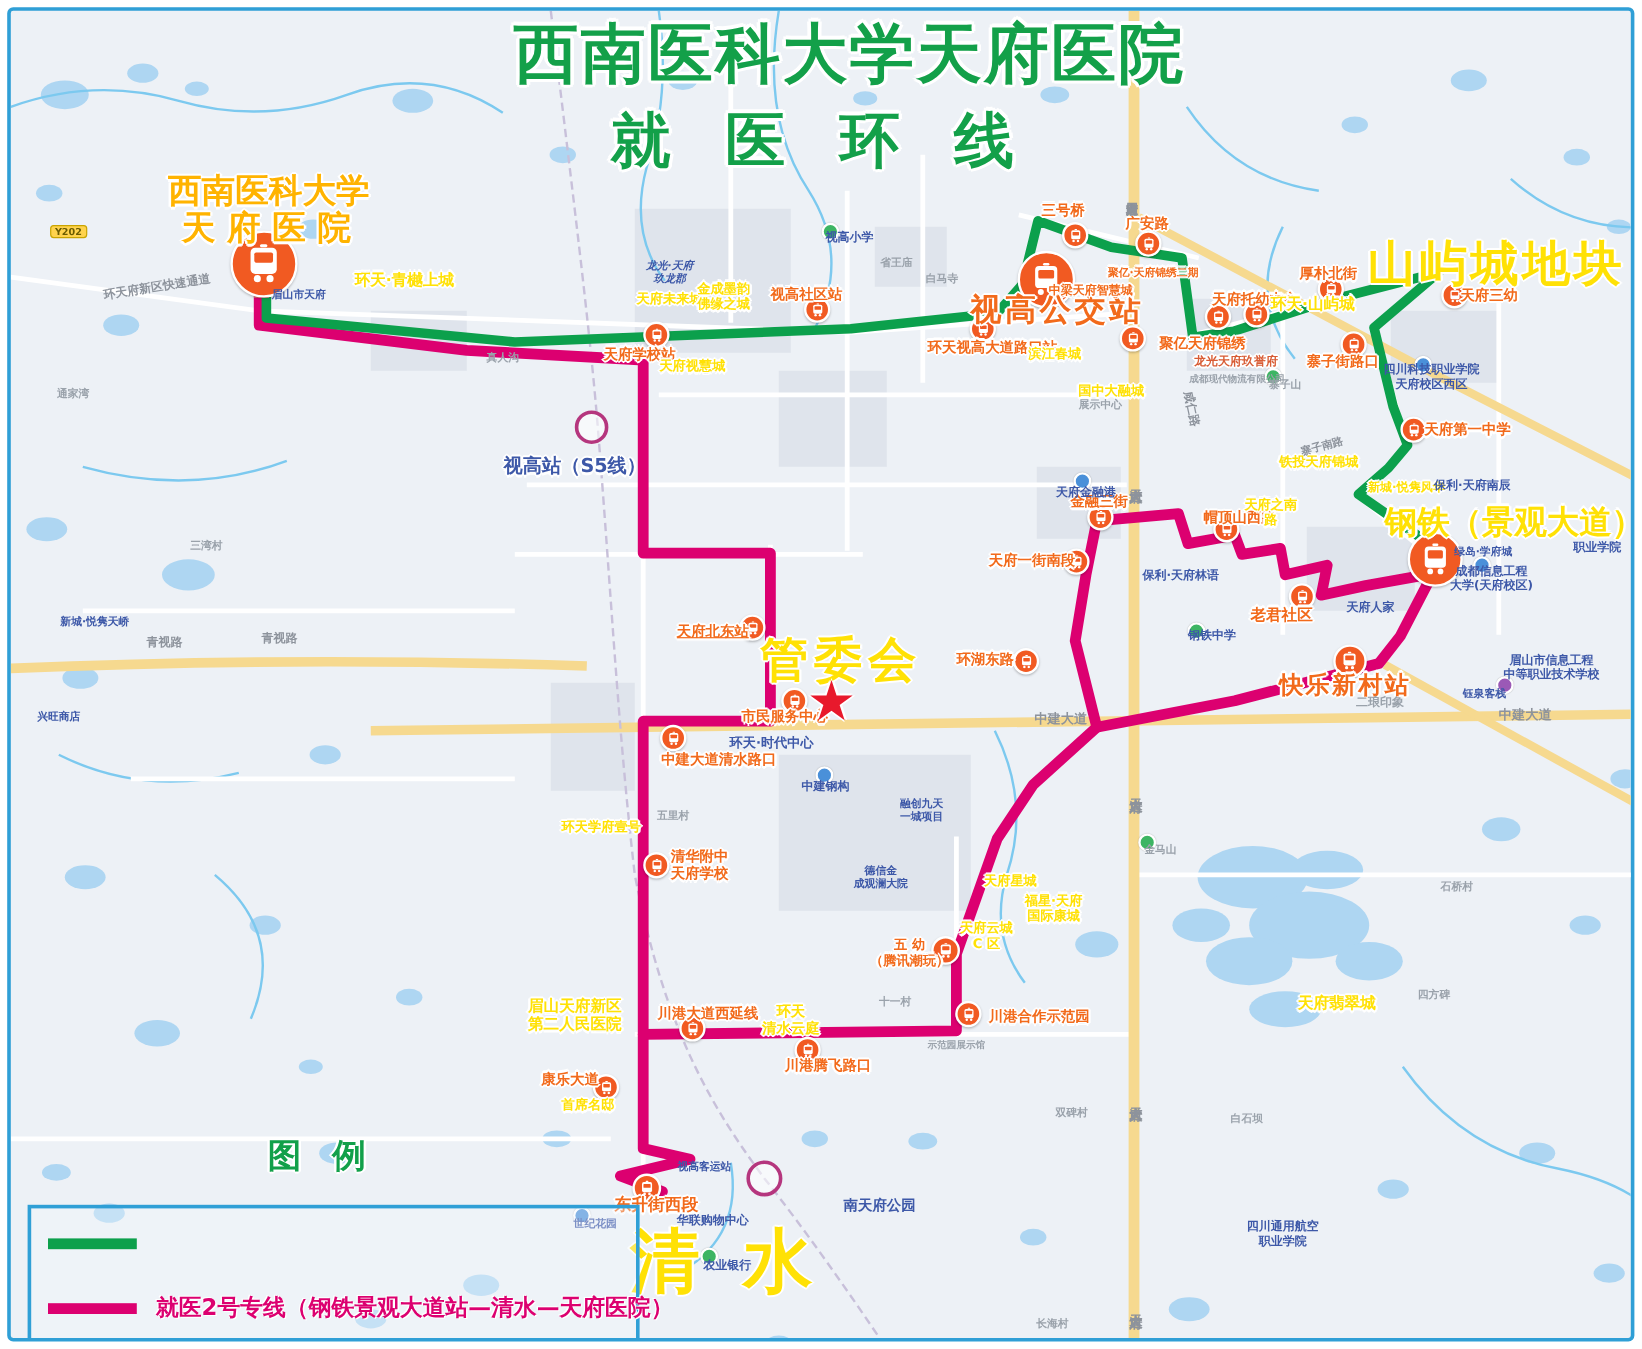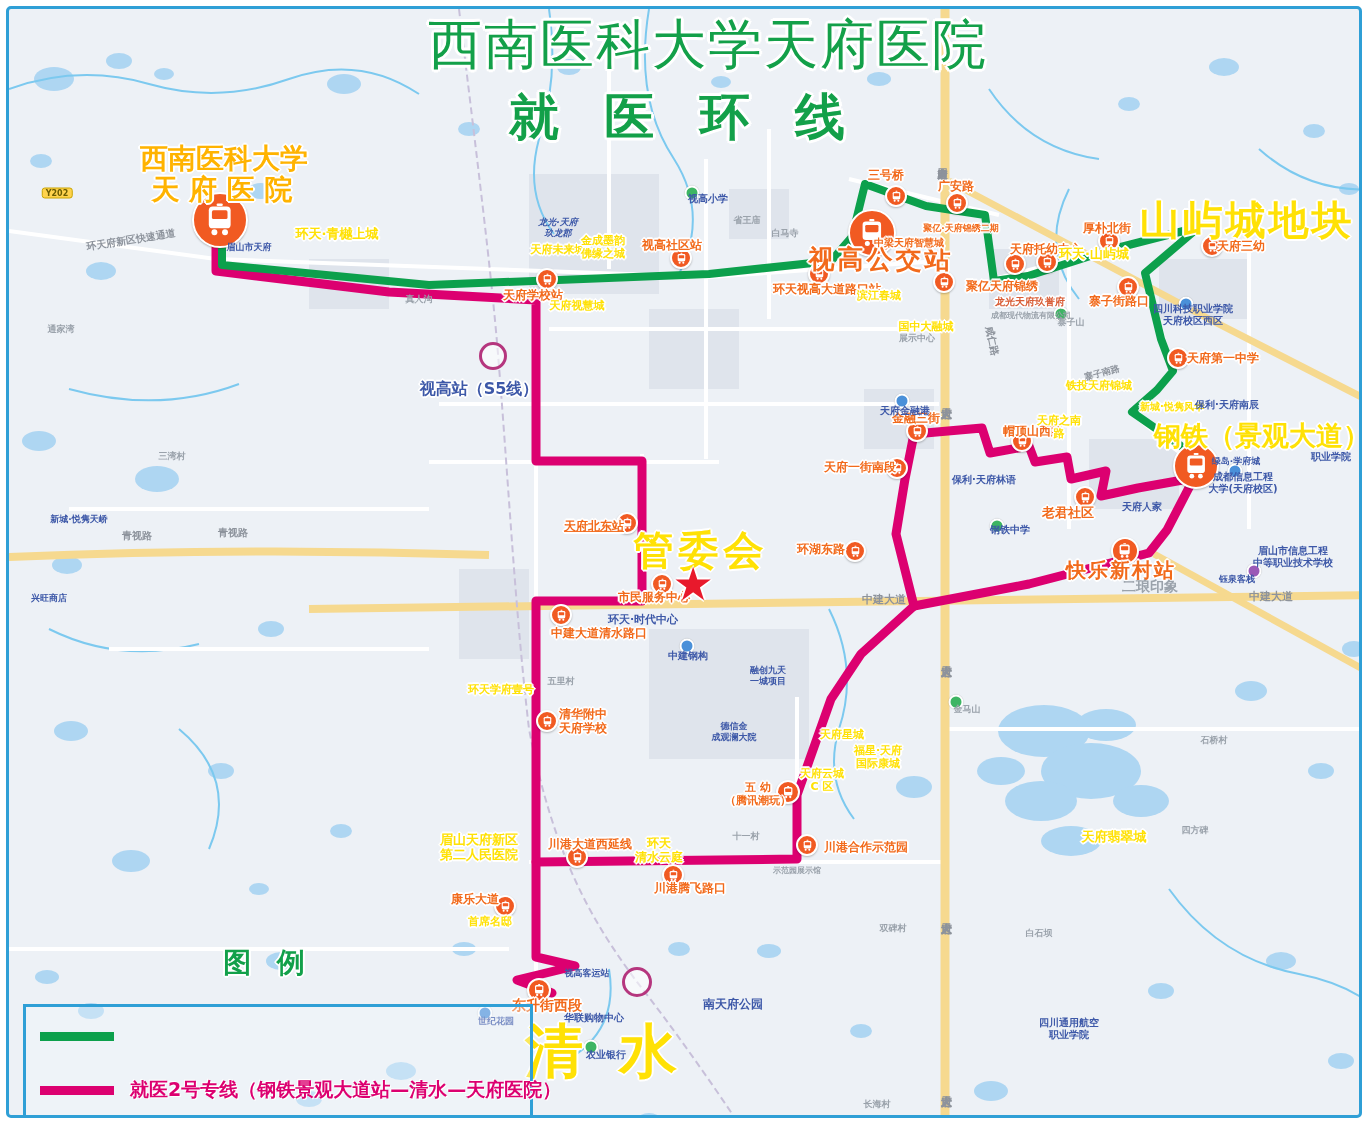--- a/index.html
+++ b/index.html
@@ -26,21 +26,21 @@
   #star{position:absolute;transform:translate(-50%,-50%);z-index:32;font-weight:bold;
       text-shadow:-2px 0 #fff,2px 0 #fff,0 -2px #fff,0 2px #fff;}
   #badge{position:absolute;transform:translate(-50%,-50%);background:#ffd34d;border:1px solid #c9a400;
       border-radius:3px;font-size:8px;font-weight:bold;color:#6b5c00;padding:0 3px;z-index:18;}
   #redcross{position:absolute;width:10px;height:10px;background:#fff;border:1px solid #d33;
       transform:translate(-50%,-50%);z-index:18;}
   #redcross:before,#redcross:after{content:"";position:absolute;background:#e02020;}
   #redcross:before{left:4px;top:1px;width:2px;height:8px;}
   #redcross:after{left:1px;top:4px;width:8px;height:2px;}
   #title{position:absolute;left:0;top:0;width:100%;text-align:center;z-index:40;pointer-events:none;}
-  #title .t1{font-size:54px;font-weight:normal;letter-spacing:2px;padding-left:48px;}
+  #title .t1{font-size:54px;font-weight:bold;letter-spacing:2px;padding-left:48px;}
   #title .t2{font-size:50px;font-weight:bold;letter-spacing:14px;margin-top:2px;}
   #title div{text-shadow:-2px -2px 0 #fff,2px -2px 0 #fff,-2px 2px 0 #fff,2px 2px 0 #fff,
       -3px 0 0 #fff,3px 0 0 #fff,0 -3px 0 #fff,0 3px 0 #fff;}
   #legend{position:absolute;left:14px;top:995px;width:504px;height:112px;
       border:3px solid #2f9fd6;background:rgba(242,247,252,.35);z-index:45;}
   .leg-row{position:absolute;left:0;width:100%;height:30px;display:flex;align-items:center;}
   .leg-row .sw{width:74px;height:9px;margin-left:14px;flex:none;}
   .leg-row .tx{font-size:19px;font-weight:bold;margin-left:16px;white-space:nowrap;
       text-shadow:1px 1px 0 #fff,-1px -1px 0 #fff;}
 </style>
@@ -553,21 +553,21 @@
         <div class="lbl nv" style="left: 40px; top: 589px; font-size: 9px; transform: translate(-50%, -50%);">兴旺商店</div>
         <div class="lbl nv" style="left: 699px; top: 190px; font-size: 10px; transform: translate(-50%, -50%);">视高小学</div>
         <div class="lbl nv" style="left: 578px; top: 964px; font-size: 9px; transform: translate(-50%, -50%);">视高客运站</div>
         <div class="lbl nv" style="left: 487px; top: 1012px; font-size: 9px; transform: translate(-50%, -50%);">世纪花园</div>
         <div class="lbl nv" style="left: 679px; top: 647px; font-size: 10px; transform: translate(-50%, -50%);">中建钢构</div>
         <div class="lbl nv" style="left: 759px; top: 667px; font-size: 9px; transform: translate(-50%, -50%);">融创九天
 一城项目</div>
         <div class="lbl nv" style="left: 725px; top: 723px; font-size: 9px; transform: translate(-50%, -50%);">德信金
 成观澜大院</div>
         <div class="lbl nv" style="left: 634px; top: 611px; font-size: 11px; transform: translate(-50%, -50%);">环天·时代中心</div>
-        <div class="lbl gy" style="left: 1141px; top: 577px; font-size: 14px; transform: translate(-50%, -50%); text-align: center;">二琅印象</div>
+        <div class="lbl gy" style="left: 1141px; top: 577px; font-size: 10px; transform: translate(-50%, -50%); text-align: center;">二琅印象</div>
         <div class="lbl nv" style="left: 1228px; top: 570px; font-size: 9px; transform: translate(-50%, -50%);">钰泉客栈</div>
         <div class="lbl nv" style="left: 240px; top: 238px; font-size: 9px; transform: translate(-50%, -50%);">眉山市天府</div>
         <div class="lbl gy" style="left: 410px; top: 290px; font-size: 9px; transform: translate(-50%, -50%);">真人沟</div>
         <div class="lbl gy" style="left: 163px; top: 447px; font-size: 9px; transform: translate(-50%, -50%);">三湾村</div>
         <div class="lbl gy" style="left: 552px; top: 672px; font-size: 9px; transform: translate(-50%, -50%);">五里村</div>
         <div class="lbl gy" style="left: 776px; top: 224px; font-size: 9px; transform: translate(-50%, -50%);">白马寺</div>
         <div class="lbl gy" style="left: 738px; top: 211px; font-size: 9px; transform: translate(-50%, -50%);">省王庙</div>
         <div class="lbl gy" style="left: 737px; top: 827px; font-size: 9px; transform: translate(-50%, -50%);">十一村</div>
         <div class="lbl gy" style="left: 884px; top: 919px; font-size: 9px; transform: translate(-50%, -50%);">双碑村</div>
         <div class="lbl gy" style="left: 1030px; top: 924px; font-size: 9px; transform: translate(-50%, -50%);">白石坝</div>

